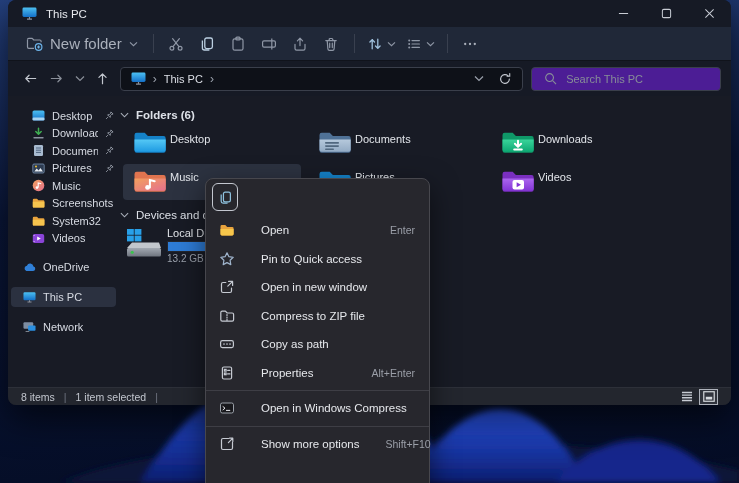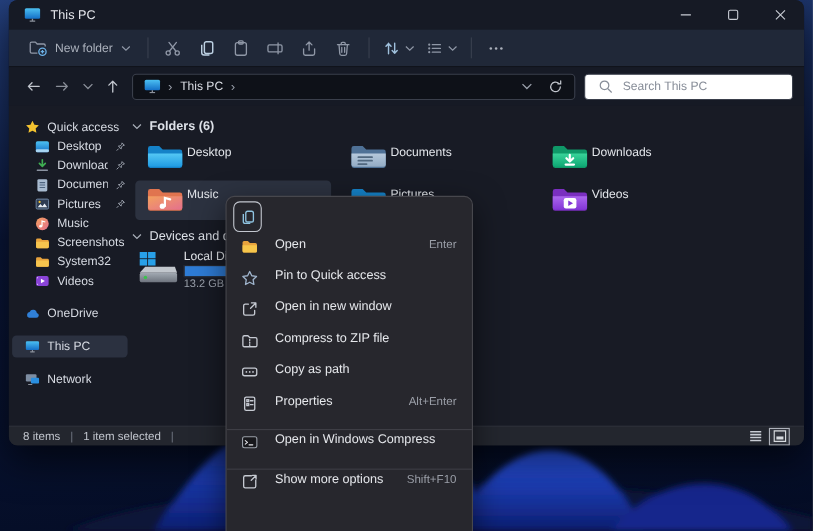--- a/index.html
+++ b/index.html
@@ -16,34 +16,34 @@
 
   .titlebar{height:27px;display:flex;align-items:center;padding-left:14px;background:#161a25;}
   .title-ic{width:15px;height:13px;margin-right:9px;flex:none;}
   .title-txt{font-size:11.5px;color:#e7e9ee;}
   .win-controls{margin-left:auto;display:flex;height:100%;}
   .wc{width:43px;height:100%;display:flex;align-items:center;justify-content:center;}
 
   .toolbar{height:33px;background:#202838;display:flex;align-items:center;padding:0 10px;
            border-bottom:1px solid #10131b;}
   .tb-new{display:flex;align-items:center;gap:7px;padding:0 8px;height:26px;border-radius:4px;}
-  .tb-new .lbl{font-size:11px;color:#aab0bb;}
+  .tb-new .lbl{font-size:15px;color:#aab0bb;}
   .tbi{width:31px;height:26px;display:flex;align-items:center;justify-content:center;border-radius:4px;}
   .tb-sep{width:1px;height:19px;background:#39404f;margin:0 7px;flex:none;}
   .tb-drop{display:flex;align-items:center;gap:4px;padding:0 5px;height:26px;border-radius:4px;}
 
   .addr{height:35px;background:#161a25;display:flex;align-items:center;padding:0 10px;}
   .nav-ic{width:27px;height:24px;display:flex;align-items:center;justify-content:center;border-radius:4px;}
   .nav-ic.narrow{width:21px;}
   .crumb{height:24px;box-sizing:border-box;background:#0e1118;border:1px solid #3a3f4b;border-radius:4px;
          display:flex;align-items:center;padding:0 10px;width:420px;margin-left:4px;gap:7px;}
   .crumb .ctext{font-size:11px;color:#dcdfe6;}
   .crumb .csep{font-size:12px;color:#9aa0ab;line-height:1;}
   .crumb-right{margin-left:auto;display:flex;align-items:center;gap:14px;}
-  .searchbox{height:24px;box-sizing:border-box;background:#ffffff;border:1px solid #3a3f4b;border-radius:4px;
+  .searchbox{height:24px;box-sizing:border-box;background:#4c1d95;border:1px solid #3a3f4b;border-radius:4px;
              width:197px;margin-left:8px;display:flex;align-items:center;gap:9px;padding:0 12px;}
   .searchbox .ph{font-size:11px;color:#878d98;white-space:nowrap;}
 
   
   .sidebar{position:absolute;left:0;top:95px;width:111px;bottom:18px;box-sizing:border-box;padding-top:12px;}
   .srow{height:17.5px;display:flex;align-items:center;gap:7px;padding-left:15px;padding-right:5px;
         font-size:11px;color:#d6dae2;position:relative;}
   .srow.child{padding-left:24px;}
   .srow .sic{width:13px;height:13px;flex:none;display:flex;align-items:center;justify-content:center;}
   .srow .slab{white-space:nowrap;overflow:hidden;}
@@ -74,21 +74,21 @@
   .sb-btn{width:17px;height:14px;display:flex;align-items:center;justify-content:center;}
   .sb-btn.sel{border:1px solid #aeb2bb;background:#31343d;}
 
   
   .cmenu{position:absolute;left:205px;top:178px;width:225px;height:330px;z-index:10;
          background:#27272d;border:1px solid #47474d;border-radius:8px;box-sizing:border-box;
          box-shadow:0 10px 28px rgba(0,0,0,.55);}
   .cm-iconbtn{position:absolute;left:6px;top:4px;width:24px;height:26px;border:1.5px solid #c3c7cf;
               border-radius:6px;display:flex;align-items:center;justify-content:center;}
   .cm-items{position:absolute;left:0;right:0;top:37px;}
-  .cm-item{height:28.5px;display:flex;align-items:flex-start;padding:0 14px 0 13px;gap:15px;
+  .cm-item{height:28.5px;display:flex;align-items:center;padding:0 14px 0 13px;gap:26px;
            font-size:11.5px;color:#e6e8ec;}
   .cm-item .cm-lab{white-space:nowrap;}
   .cm-sc{margin-left:auto;font-size:10.5px;color:#9b9fa8;white-space:nowrap;}
   .cm-sep{height:1px;background:#3e3e45;margin:3px 0;}
   .cm-ic{width:16px;height:16px;flex:none;display:flex;align-items:center;justify-content:center;}
 </style>
 </head>
 <body>
 
 <svg width="0" height="0" style="position:absolute">
@@ -322,28 +322,20 @@
           <svg viewBox="0 0 14 14" width="13" height="13" fill="none" stroke="#878d98" stroke-width="1.2">
             <circle cx="6" cy="6" r="4.2"></circle>
             <path d="M9.3 9.3 L13 13"></path>
           </svg>
         </span>
       <span class="ph">Search This PC</span>
     </div>
   </div>
 
   <div class="sidebar">
-    <div class="srow">
-      <span class="sic">
-          <svg viewBox="0 0 13 13" width="13" height="13">
-            <path d="M6.5 .8 l1.8 3.6 4 .55-2.9 2.8.7 3.95L6.5 9.8 2.9 11.7l.7-3.95L.7 4.95l4-.55z" fill="#f2c230"></path>
-          </svg>
-        </span>
-      <span class="slab">Quick access</span>
-    </div>
     <div class="srow child">
       <span class="sic">
           <svg viewBox="0 0 13 13" width="13" height="13">
             <rect x="0.5" y="1.5" width="12" height="10" rx="1.6" fill="url(#gScreen)"></rect>
             <rect x="0.5" y="8.6" width="12" height="2.9" rx="1.2" fill="#bfe4f8" opacity=".85"></rect>
           </svg>
         </span>
       <span class="slab">Desktop</span>
       <span class="spin">
           <svg viewBox="0 0 10 10" width="9" height="9" fill="none" stroke="#9aa0ab" stroke-width="1">

